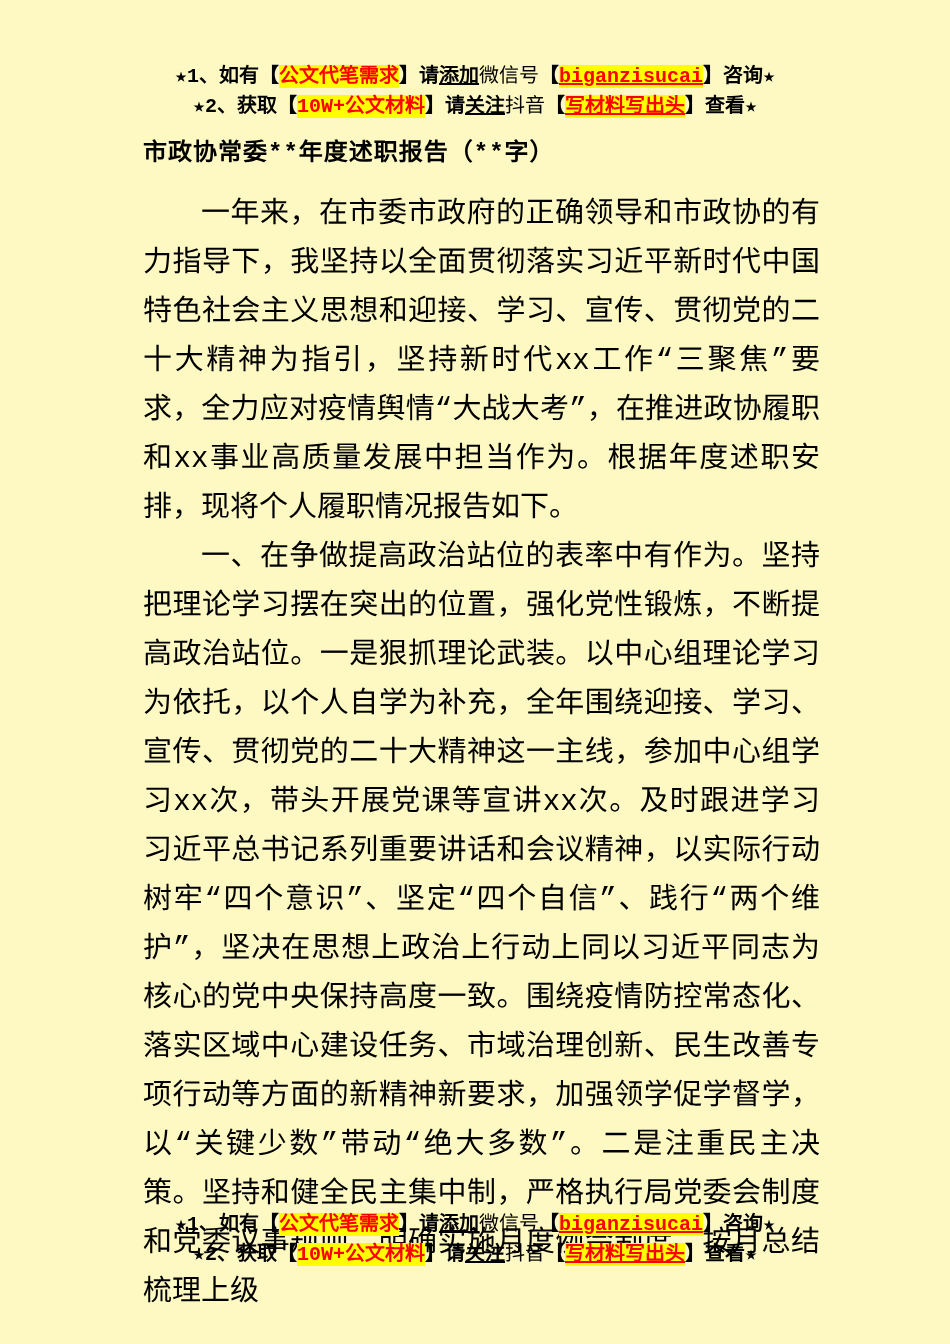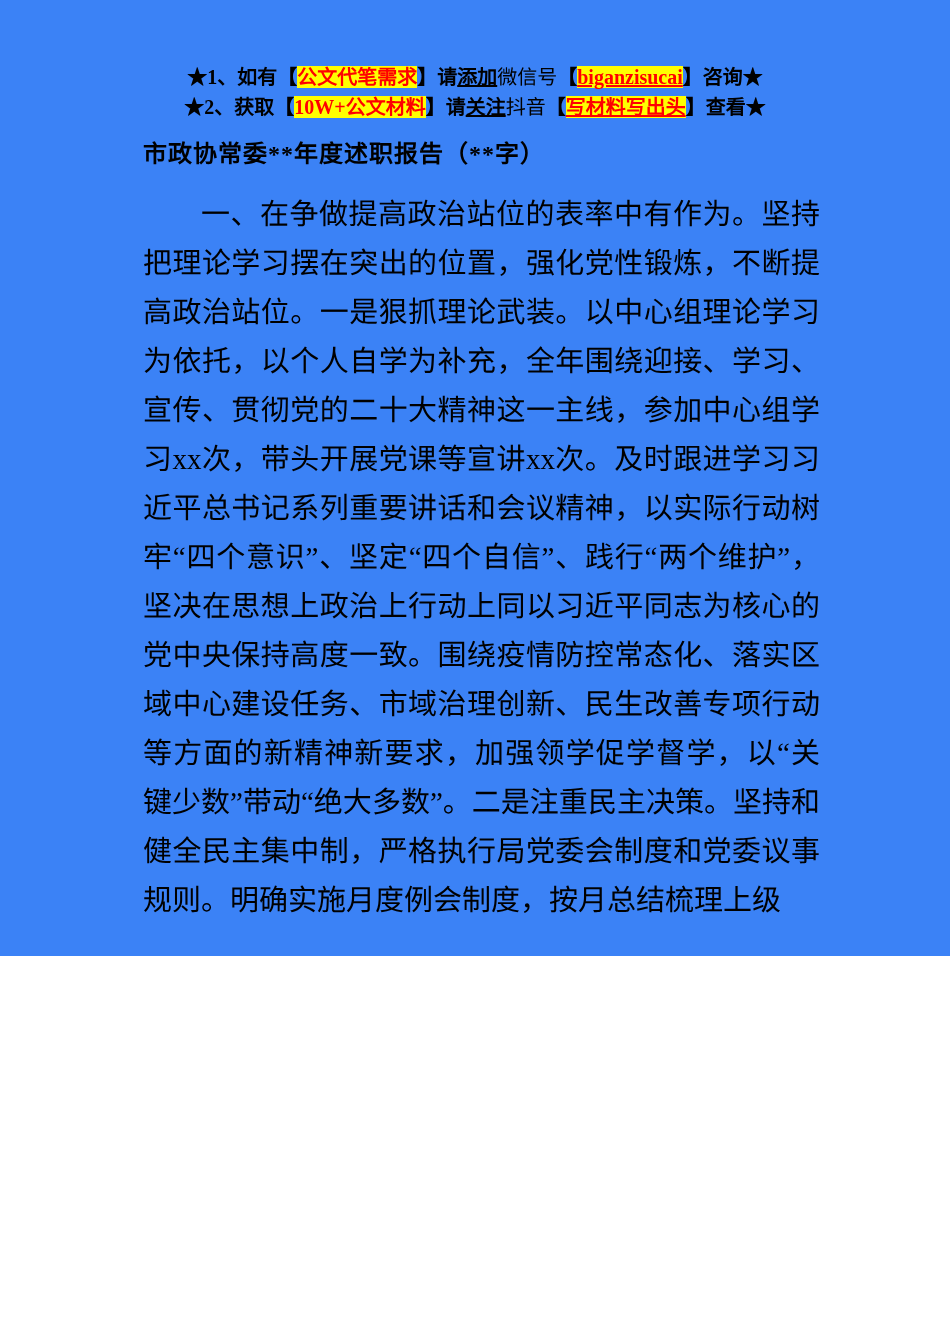--- a/index.html
+++ b/index.html
@@ -3,24 +3,24 @@
 <meta charset="utf-8">
 <style>
   html, body {
     margin: 0;
     padding: 0;
     background: #ffffff;
   }
   .page {
     position: relative;
     width: 950px;
-    height: 956px;
-    background: #3b82f6;
+    height: 1344px;
+    background: #fef9c3;
     overflow: hidden;
-    font-family: Liberation Serif, serif;
+    font-family: Liberation Mono, monospace;
     color: #000000;
   }
   
   .notice {
     text-align: center;
     font-size: 20px;
     line-height: 30px;
     font-weight: 700;
     color: #000000;
     white-space: nowrap;
@@ -77,20 +77,21 @@
       <span>★1、如有【</span><span class="hl">公文代笔需求</span><span>】请</span><span class="u">添加</span><span class="light">微信号</span><span>【</span><span class="hl-u">biganzisucai</span><span>】咨询★</span>
     </div>
     <div class="notice-line">
       <span>★2、获取【</span><span class="hl">10W+公文材料</span><span>】请</span><span class="u">关注</span><span class="light">抖音</span><span>【</span><span class="hl-u">写材料写出头</span><span>】查看★</span>
     </div>
   </div>
 
   <h1 class="doc-title">市政协常委**年度述职报告（**字）</h1>
 
   <div class="doc-body">
+    <p>一年来，在市委市政府的正确领导和市政协的有力指导下，我坚持以全面贯彻落实习近平新时代中国特色社会主义思想和迎接、学习、宣传、贯彻党的二十大精神为指引，坚持新时代xx工作“三聚焦”要求，全力应对疫情舆情“大战大考”，在推进政协履职和xx事业高质量发展中担当作为。根据年度述职安排，现将个人履职情况报告如下。</p>
     <p>一、在争做提高政治站位的表率中有作为。坚持把理论学习摆在突出的位置，强化党性锻炼，不断提高政治站位。一是狠抓理论武装。以中心组理论学习为依托，以个人自学为补充，全年围绕迎接、学习、宣传、贯彻党的二十大精神这一主线，参加中心组学习xx次，带头开展党课等宣讲xx次。及时跟进学习习近平总书记系列重要讲话和会议精神，以实际行动树牢“四个意识”、坚定“四个自信”、践行“两个维护”，坚决在思想上政治上行动上同以习近平同志为核心的党中央保持高度一致。围绕疫情防控常态化、落实区域中心建设任务、市域治理创新、民生改善专项行动等方面的新精神新要求，加强领学促学督学，以“关键少数”带动“绝大多数”。二是注重民主决策。坚持和健全民主集中制，严格执行局党委会制度和党委议事规则。明确实施月度例会制度，按月总结梳理上级</p>
   </div>
 
   <div class="notice notice-bottom">
     <div class="notice-line">
       <span>★1、如有【</span><span class="hl">公文代笔需求</span><span>】请</span><span class="u">添加</span><span class="light">微信号</span><span>【</span><span class="hl-u">biganzisucai</span><span>】咨询★</span>
     </div>
     <div class="notice-line">
       <span>★2、获取【</span><span class="hl">10W+公文材料</span><span>】请</span><span class="u">关注</span><span class="light">抖音</span><span>【</span><span class="hl-u">写材料写出头</span><span>】查看★</span>
     </div>

